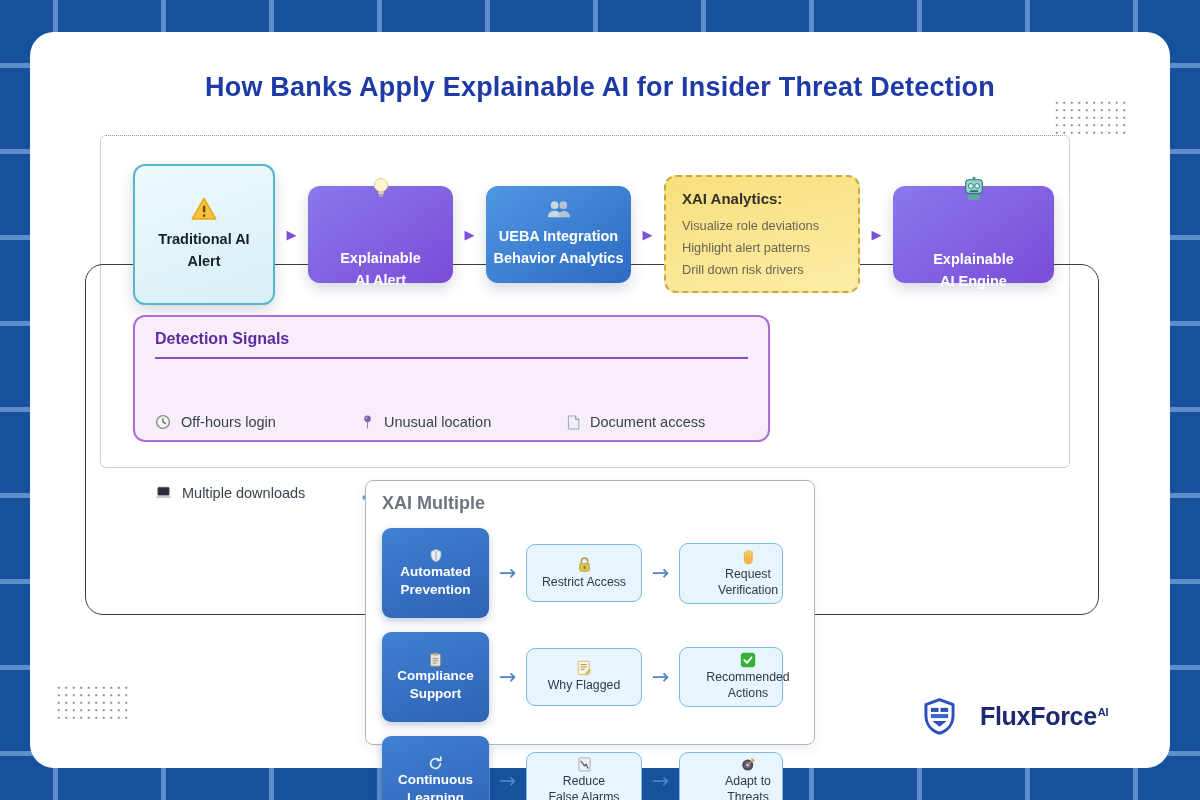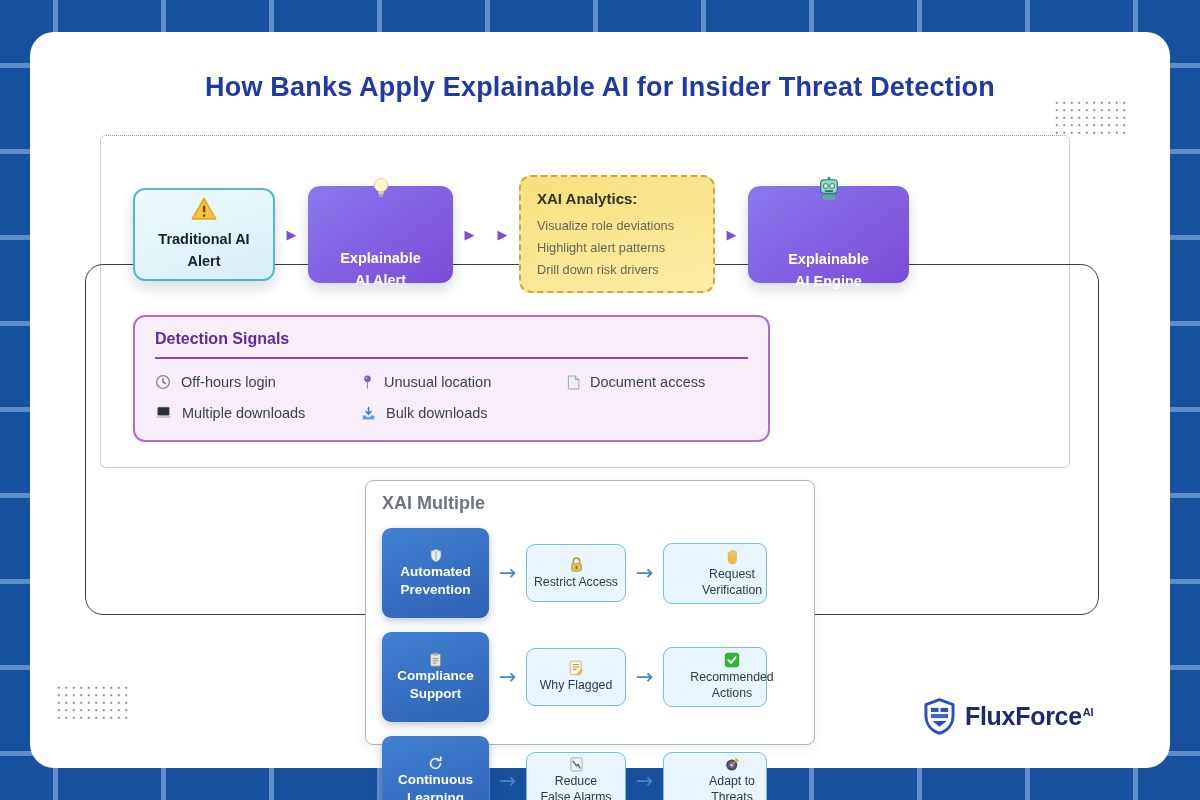--- a/index.html
+++ b/index.html
@@ -47,21 +47,21 @@
   }
   .flow-box {
     display:flex; flex-direction:column; align-items:center; justify-content:center;
     gap:7px; border-radius:12px; box-shadow:0 6px 14px rgba(30,50,90,.18);
     flex:none;
   }
   .flow-box .fb-label {
     white-space:pre-line; text-align:center; font-weight:bold;
     font-size:14.5px; line-height:1.5;
   }
-  .fb-cyan   { width:142px; height:93px; background:linear-gradient(160deg,#eef9fb,#d6eff5); border:2px solid #56b7cb; color:#16202e; }
+  .fb-cyan   { width:142px; height:141px; background:linear-gradient(160deg,#eef9fb,#d6eff5); border:2px solid #56b7cb; color:#16202e; }
   .fb-purple { width:145px; height:97px;  background:linear-gradient(145deg,#8a78ee,#7a4cd6); color:#ffffff;gap:48px; }
   .fb-blue   { width:145px; height:97px;  background:linear-gradient(145deg,#4f97e3,#2d6ac0); color:#ffffff; }
   .fb-engine { width:161px; height:97px; }
   .fb-features {
     width:196px; height:118px; background:linear-gradient(165deg,#f8df7d,#fcedA6);
     border:2px dashed #caa944; border-radius:12px; box-shadow:none;
     align-items:flex-start; justify-content:flex-start; padding:13px 16px; gap:0;
   }
   .fb-features .feat-title { font-size:15px; font-weight:bold; color:#32302a; margin-bottom:8px; }
   .fb-features .feat-item  { font-size:12.8px; color:#6b6456; line-height:1.72; }
@@ -75,54 +75,54 @@
     position:absolute; left:103px; top:283px; width:637px; height:127px;
     background:#f7eefa; border:2px solid #b06cd6; border-radius:12px;
     padding:13px 20px 0 20px;
   }
   .detect-title { font-size:16px; font-weight:bold; color:#5f2aa0; }
   .detect-divider { border:none; border-top:2px solid #8b45c9; margin-top:9px; }
   .detect-grid {
     margin-top:15px; display:grid; grid-template-columns:206px 206px 1fr;
     row-gap:15px;
   }
-  .signal { display:flex; align-items:center; gap:10px; font-size:14.5px; color:#3a4150; }
+  .signal { display:flex; align-items:center; gap:10px; font-size:14.5px; color:#3a4150;margin-top:40px; }
   .signal .sicon { flex:none; display:flex; align-items:center; }
 
   
   .xai-panel {
     position:absolute; left:335px; top:448px; width:450px; height:265px;
     background:#ffffff; border:1.5px solid #b0b5bd; border-radius:8px;
     padding:12px 16px; box-shadow:0 4px 12px rgba(40,60,90,.08);
   }
   .xai-title { font-size:18px; font-weight:bold; color:#6e7580; }
   .xai-row { display:flex; align-items:center; margin-top:14px; }
   .xai-row:first-of-type { margin-top:9px; }
   .src-box {
     flex:none; width:107px; min-height:58px; border-radius:9px;
     background:linear-gradient(160deg,#4080d2,#2e62b4); color:#ffffff;
     display:flex; flex-direction:column; align-items:center; justify-content:center;
     box-shadow:0 3px 8px rgba(20,60,120,.28); padding:20px 2px;
   }
   .src-box .fb-label { font-size:13.5px; font-weight:bold; line-height:1.3; white-space:pre-line; text-align:center; }
   .out-box {
-    flex:none; width:100px; min-height:58px; border-radius:9px;
+    flex:none; width:116px; min-height:58px; border-radius:9px;
     background:#e9f5fc; border:1.5px solid #79bce4; color:#2c3a4c;
     display:flex; flex-direction:column; align-items:center; justify-content:center;
     gap:2px; padding:4px 2px;
   }
   .out-box.wide { width:104px;padding-left:36px; }
   .out-box .fb-label { font-size:12.3px; line-height:1.3; white-space:pre-line; text-align:center; }
   .xai-arrow {
     flex:none; width:37px; text-align:center; color:#4d82c4; font-size:21px;
     font-family:"DejaVu Sans",sans-serif; line-height:1;
   }
 
   
-  .logo { position:absolute; left:893px; top:666px; display:flex; align-items:center; gap:9px; }
+  .logo { position:absolute; left:893px; top:666px; display:flex; align-items:center; gap:24px; }
   .logo-text { font-size:25px; font-weight:bold; color:#1d2a70; letter-spacing:-.3px; }
   .logo-sup  { font-size:11px; font-weight:bold; color:#1d2a70; vertical-align:super; margin-left:1px; }
 
   .icon { display:inline-flex; }
 </style>
 </head>
 <body>
 
 <div class="card">
 
@@ -157,20 +157,36 @@
             <rect x="8.4" y="15.2" width="5.2" height="3.4" rx="1.2" fill="#d8d1b6"></rect>
             <rect x="9" y="19" width="4" height="1.8" rx="0.9" fill="#b7b096"></rect>
           </svg>
       </span>
       <span class="fb-label">Explainable
 AI Alert</span>
     </div>
 
     <span class="flow-arrow">▶</span>
 
+    <div class="flow-box fb-blue">
+      <span class="icon">
+        <svg width="27" height="20" viewBox="0 0 28 20">
+            <g fill="#cdd7e2">
+              <circle cx="10" cy="6" r="4"></circle>
+              <path d="M3 18.5 c0-4.4 3.1-6.8 7-6.8 s7 2.4 7 6.8 Z"></path>
+            </g>
+            <g fill="#b4c2d4">
+              <circle cx="19" cy="6" r="4"></circle>
+              <path d="M13.5 18.5 c0.3-4 3-6.4 6.3-6.4 c3.3 0 5.9 2.4 6.2 6.4 Z"></path>
+            </g>
+          </svg>
+      </span>
+      <span class="fb-label">UEBA Integration
+Behavior Analytics</span>
+    </div>
 
     <span class="flow-arrow">▶</span>
 
     <div class="flow-box fb-features">
       <div class="feat-title">XAI Analytics:</div>
       <div class="feat-item">Visualize role deviations</div>
       <div class="feat-item">Highlight alert patterns</div>
       <div class="feat-item">Drill down risk drivers</div>
     </div>
 

